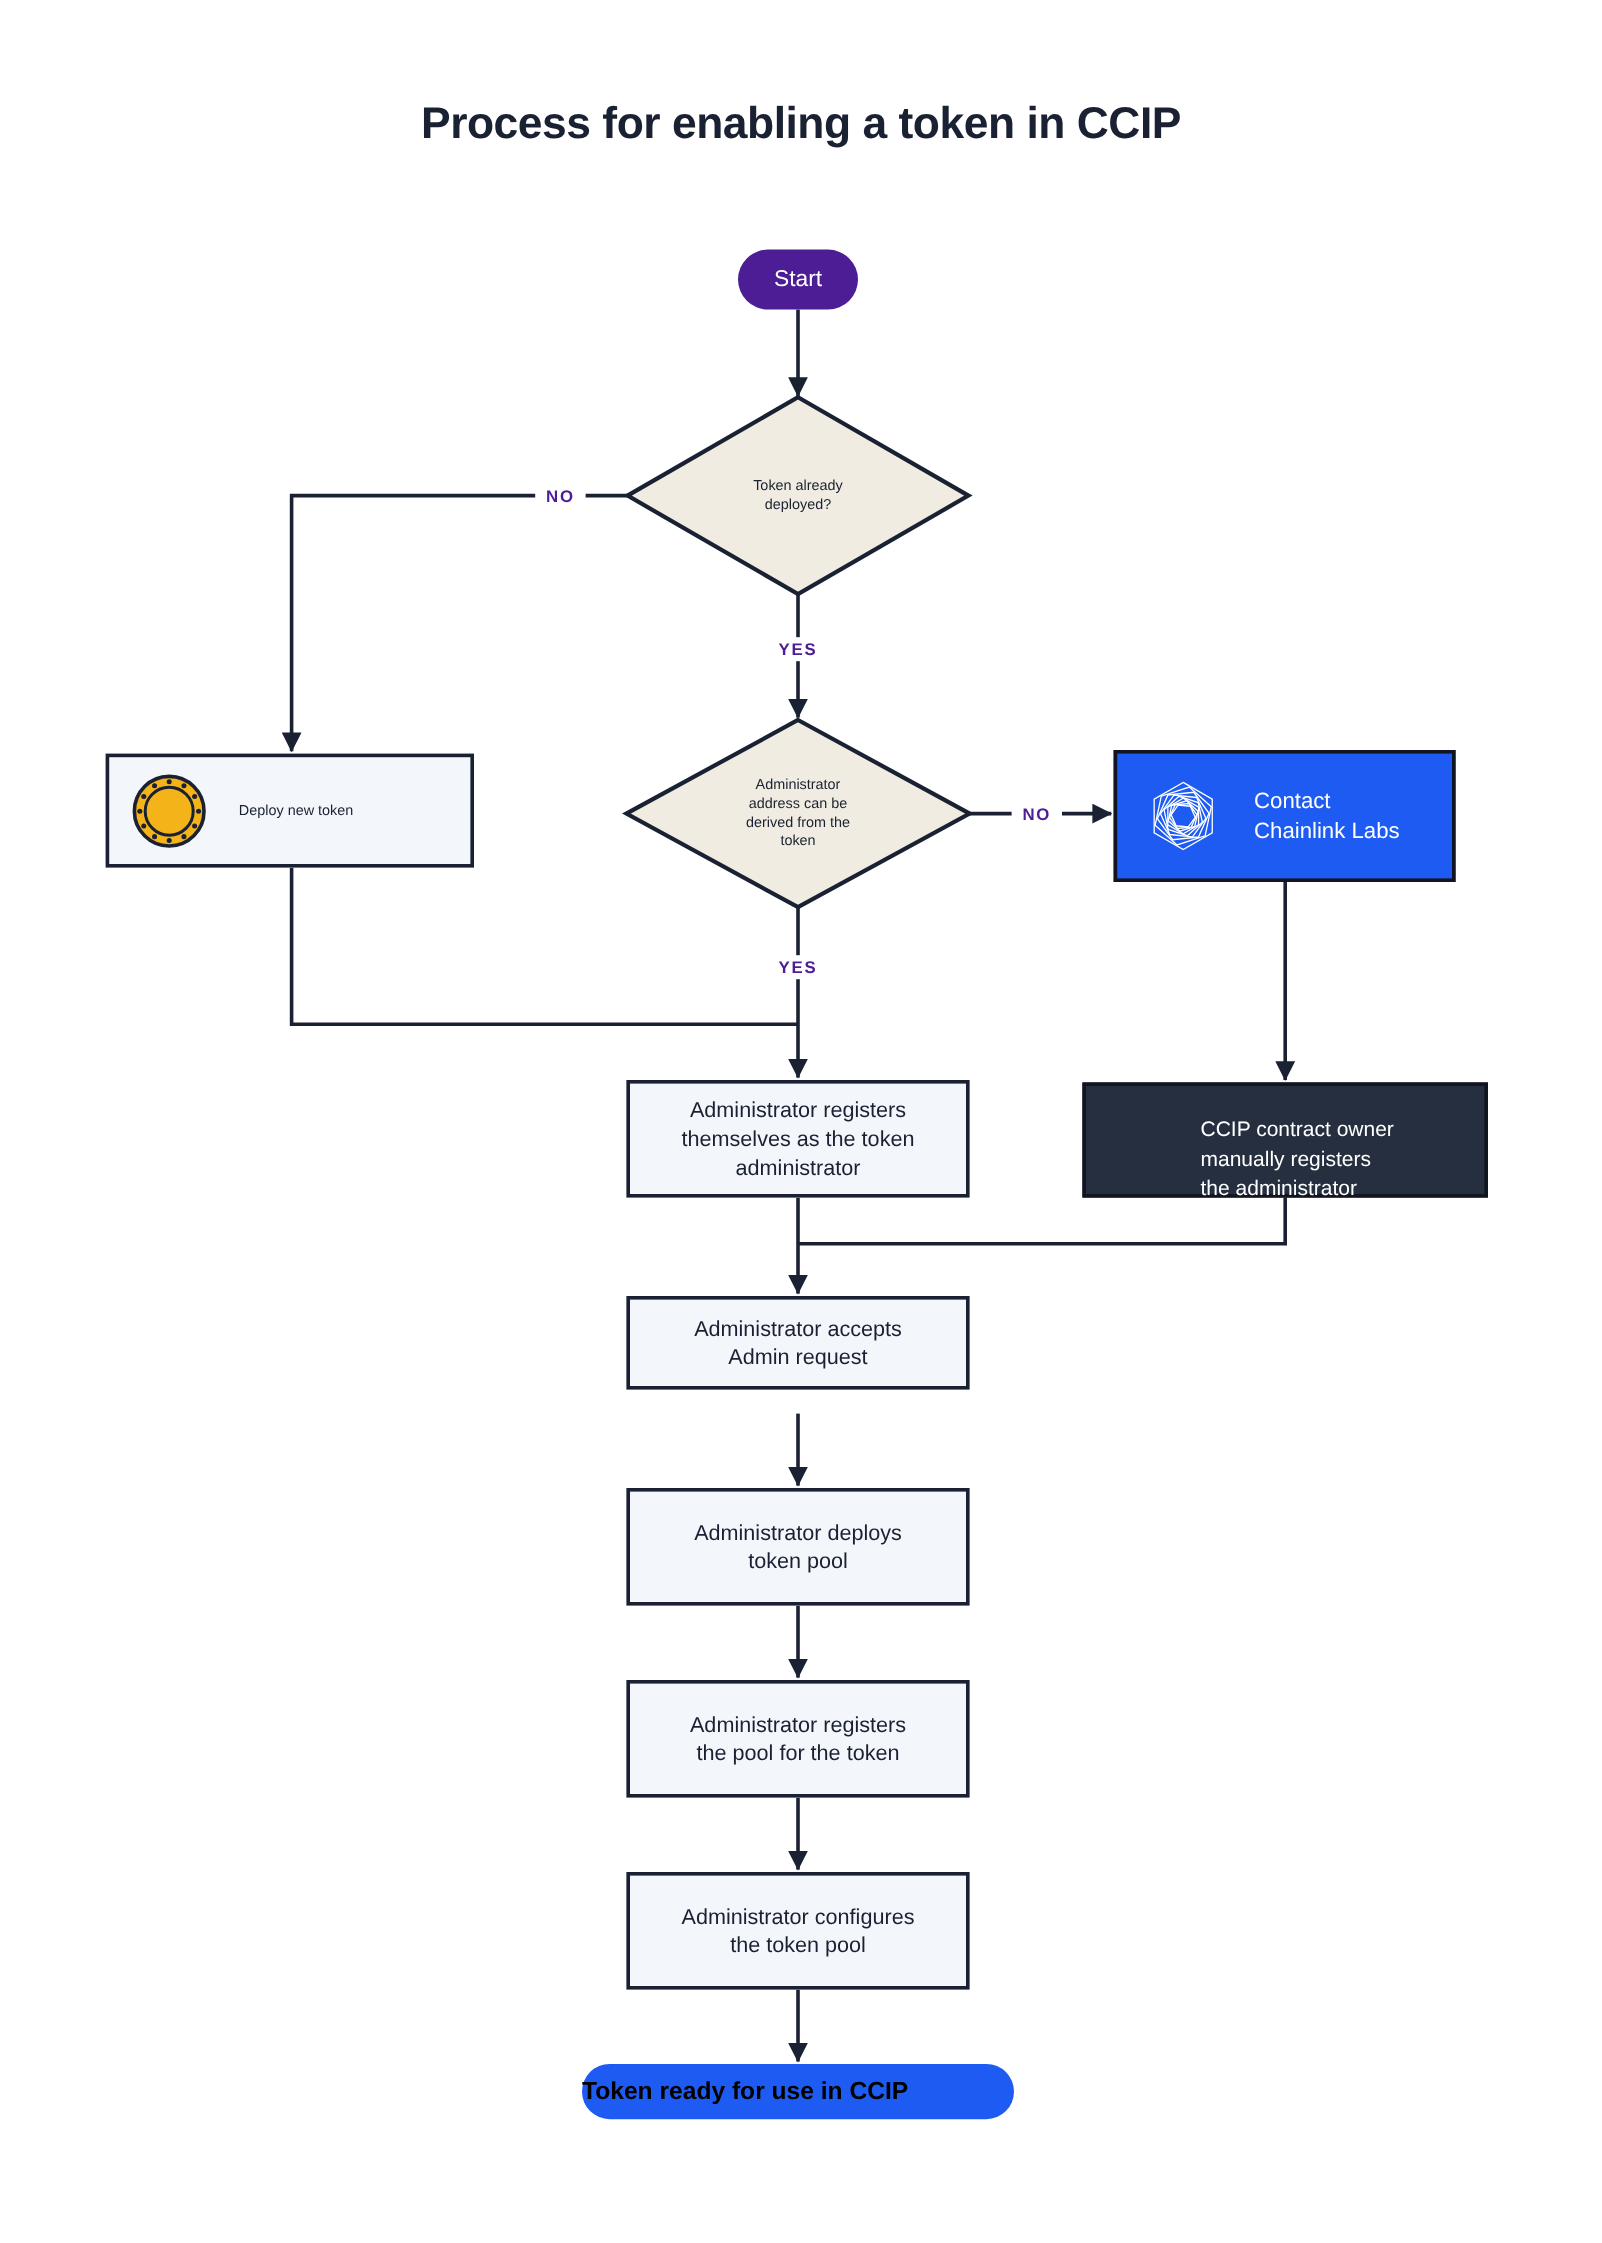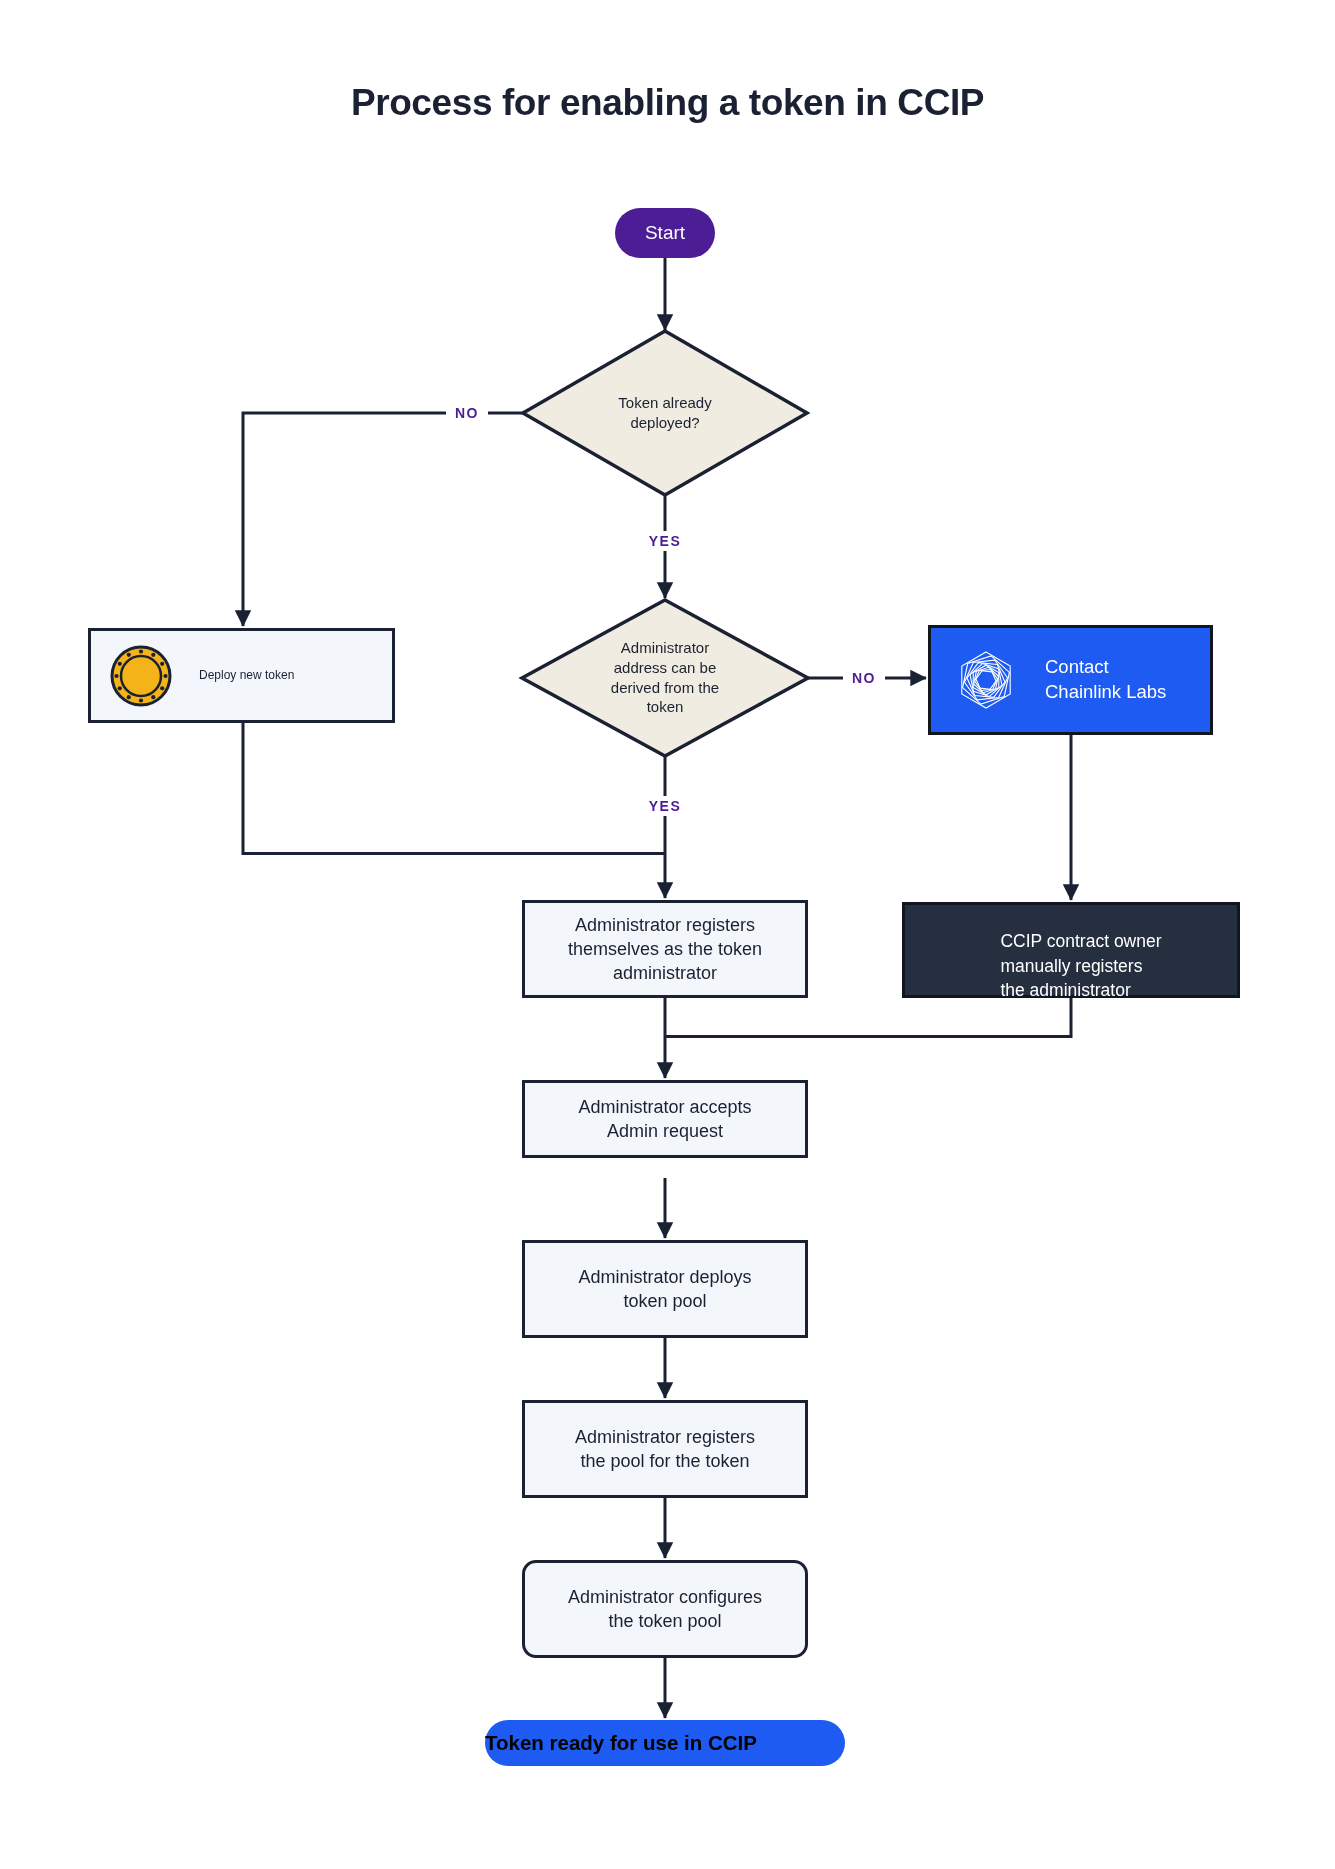--- a/index.html
+++ b/index.html
@@ -45,21 +45,21 @@
     background: #262f3f; border: 3px solid #10151f; color: #ffffff;
     justify-content: flex-start; text-align: left;
     padding-left: 20px; gap: 24px; font-size: 17.5px; line-height: 1.4;
   }
   .end-pill {
     background: #1d5bf2; color: #000000; border-radius: 24px;
     justify-content: flex-start; font-size: 20.5px; font-weight: 700;
   }
   .dtext {
     position: absolute; transform: translate(-50%, -50%);
-    text-align: center; font-size: 15px; line-height: 1.32;
+    text-align: center; font-size: 12px; line-height: 1.32;
     white-space: pre-line; color: #1a2132;
   }
   .edge-label {
     position: absolute; transform: translate(-50%, -50%);
     background: #ffffff; padding: 2px 9px;
     font-size: 14px; font-weight: 700; letter-spacing: 1.5px;
     color: #4c1d95;
   }
 </style>
 </head>
@@ -174,21 +174,21 @@
 <div class="node proc" style="left:522px; top:1240px; width:286px; height:98px;">
   <span class="lbl">Administrator deploys
 token pool</span>
 </div>
 
 <div class="node proc" style="left:522px; top:1400px; width:286px; height:98px;">
   <span class="lbl">Administrator registers
 the pool for the token</span>
 </div>
 
-<div class="node proc" style="left:522px; top:1560px; width:286px; height:98px;border-radius:14px;">
+<div class="node proc" style="left:522px; top:1560px; width:286px; height:98px;">
   <span class="lbl">Administrator configures
 the token pool</span>
 </div>
 
 <div class="node end-pill" style="left:485px; top:1720px; width:360px; height:46px;">
   <span class="lbl">Token ready for use in CCIP</span>
 </div>
 
 <span class="edge-label" style="left:467px; top:413px;">NO</span>
 <span class="edge-label" style="left:665px; top:541px;">YES</span>

